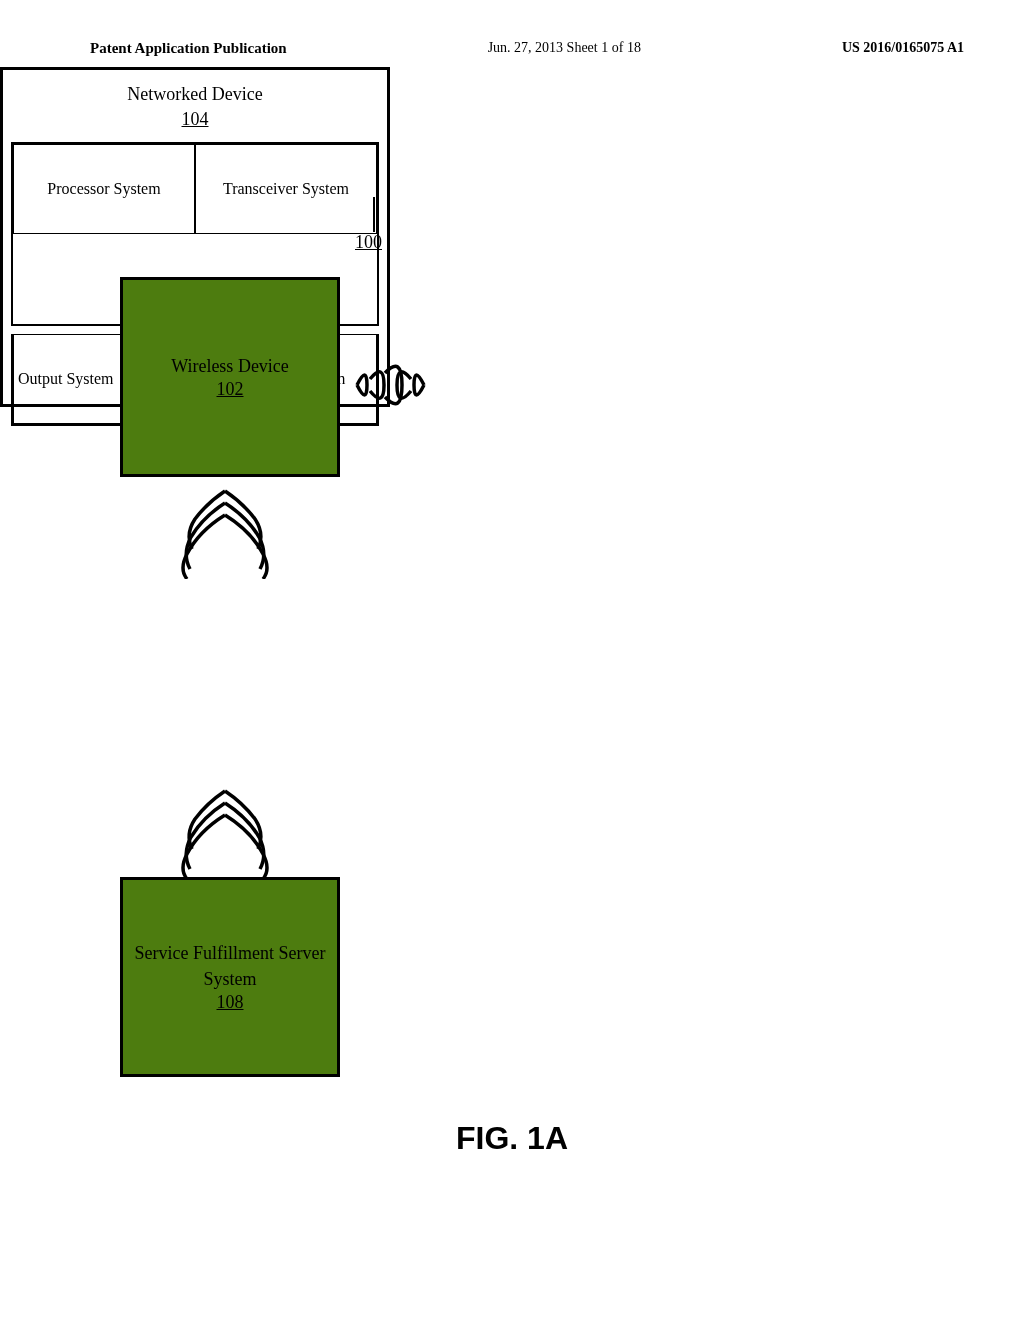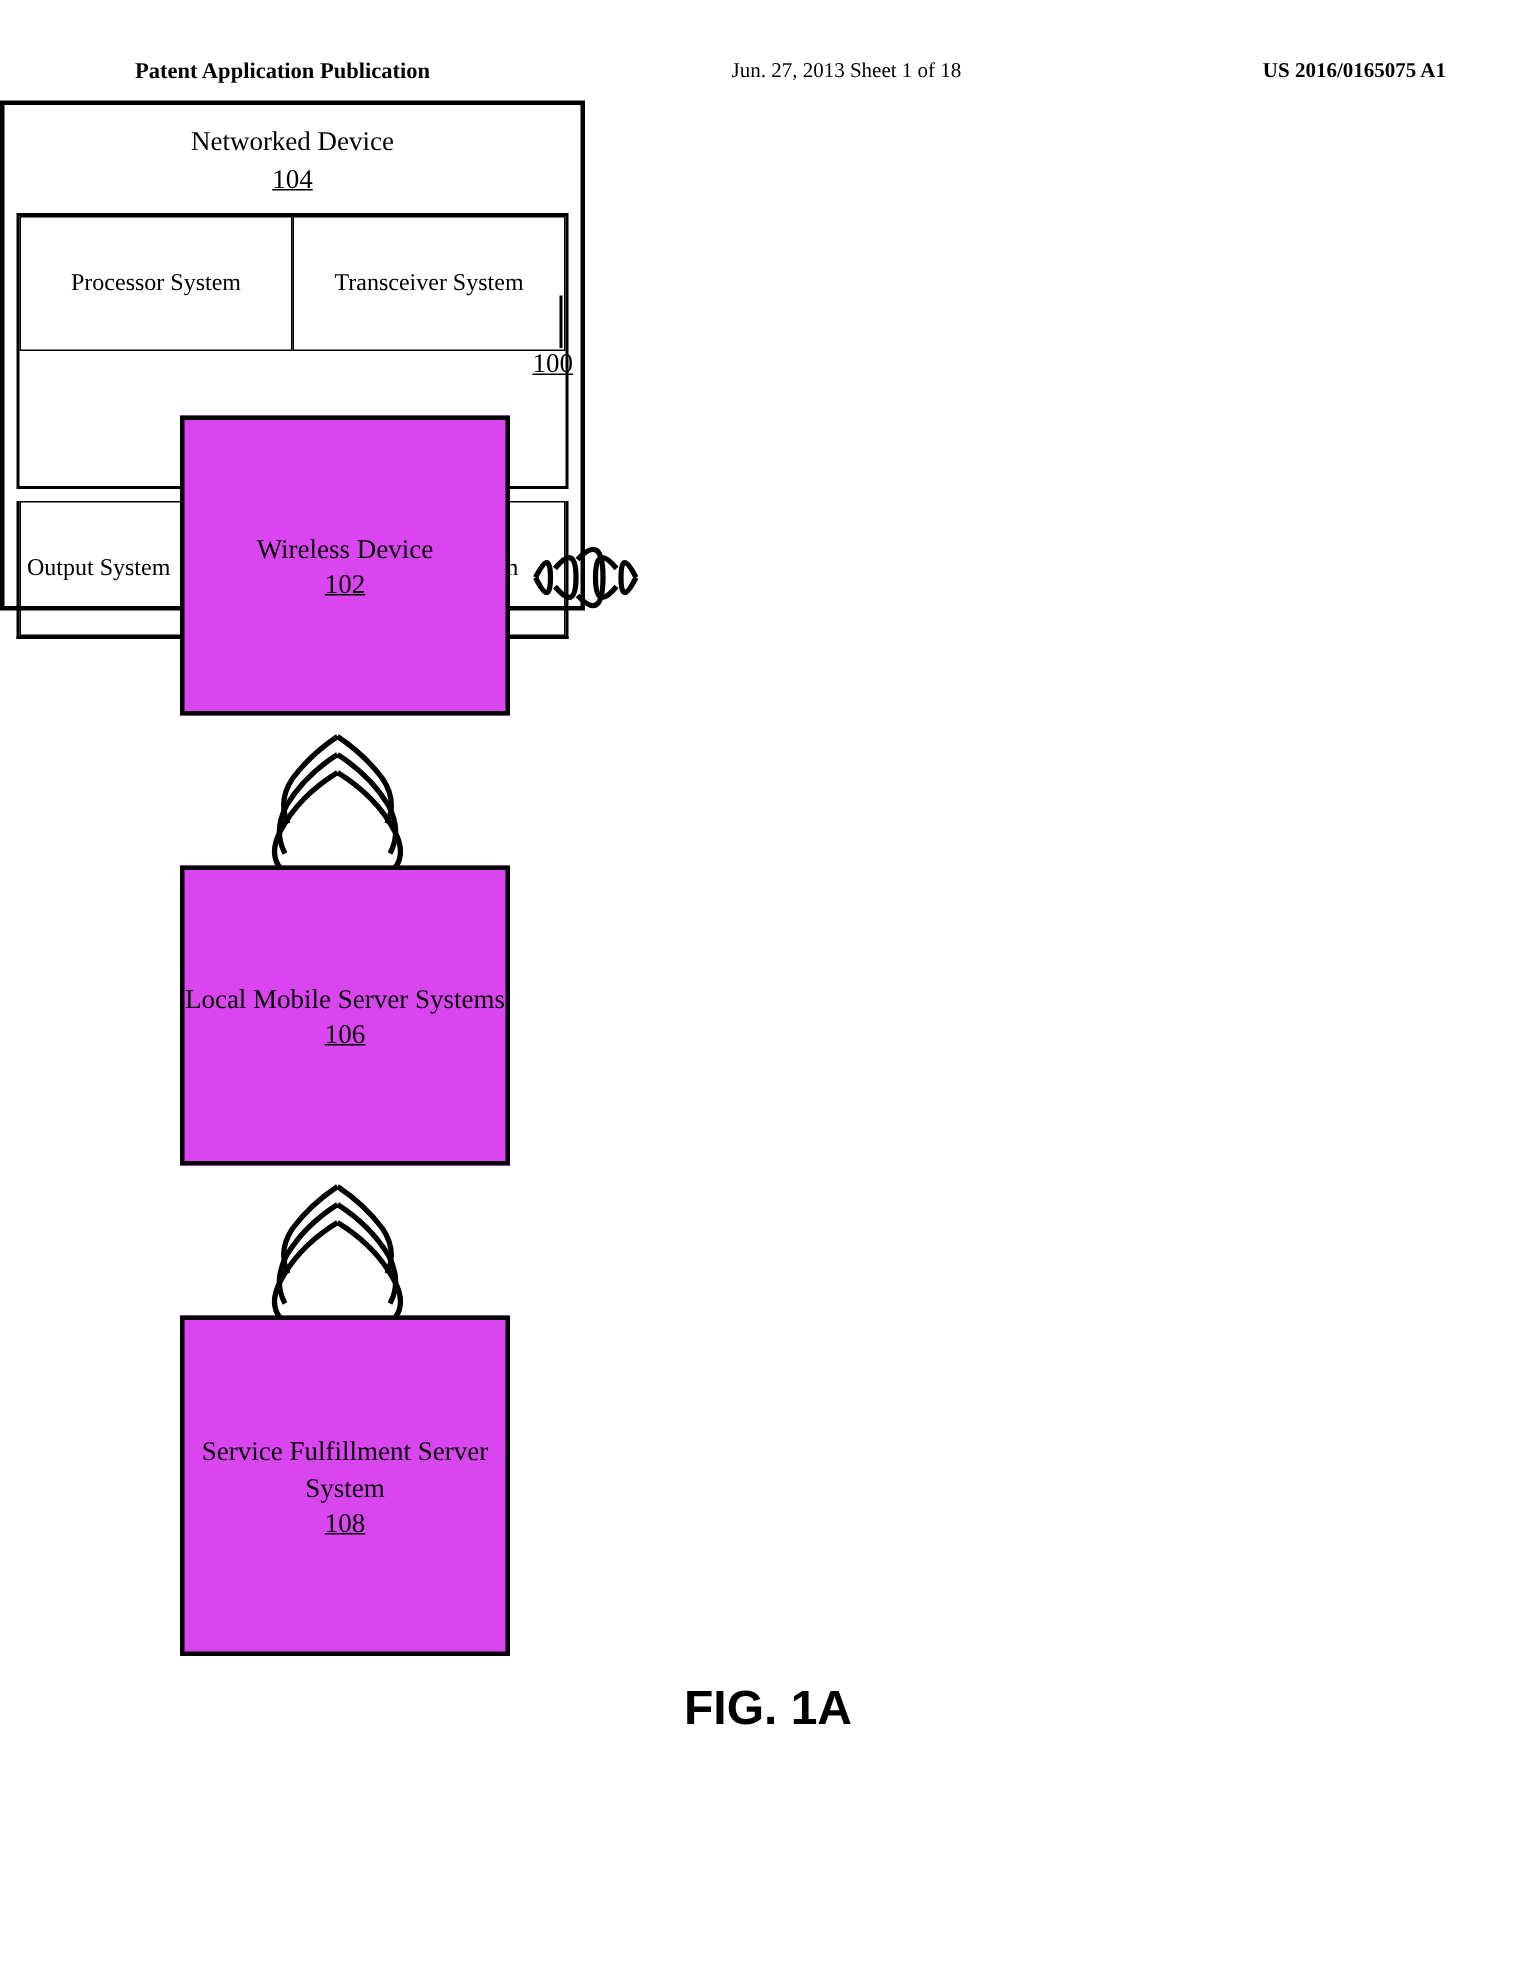--- a/index.html
+++ b/index.html
@@ -41,21 +41,21 @@
       margin-top: 10px;
     }
     .ref-100-underline {
       text-decoration: underline;
     }
 
     
     .box {
       position: absolute;
       border: 3px solid #000;
-      background: #d946ef;
+      background: #4d7c0f;
     }
 
     
     .wireless-device-box {
       top: 210px;
       left: 120px;
       width: 220px;
       height: 200px;
       display: flex;
       flex-direction: column;
@@ -91,21 +91,21 @@
     .local-mobile-ref {
       font-size: 18px;
       text-decoration: underline;
     }
 
     
     .service-box {
       top: 810px;
       left: 120px;
       width: 220px;
-      height: 227px;
+      height: 200px;
       display: flex;
       flex-direction: column;
       align-items: center;
       justify-content: center;
     }
     .service-text {
       font-size: 18px;
       text-align: center;
       line-height: 1.4;
     }
@@ -206,26 +206,20 @@
     </div>
   </div>
 
   <div class="box wireless-device-box">
     <div class="wireless-device-text">
       <span>Wireless Device</span>
     </div>
     <div class="wireless-device-ref">102</div>
   </div>
 
-  <div class="box local-mobile-box">
-    <div class="local-mobile-text">
-      <span>Local Mobile Server Systems</span>
-    </div>
-    <div class="local-mobile-ref">106</div>
-  </div>
 
   <div class="box service-box">
     <div class="service-text">
       <span>Service Fulfillment Server System</span>
     </div>
     <div class="service-ref">108</div>
   </div>
 
   <div class="networked-device-box">
     <div class="networked-device-header">

